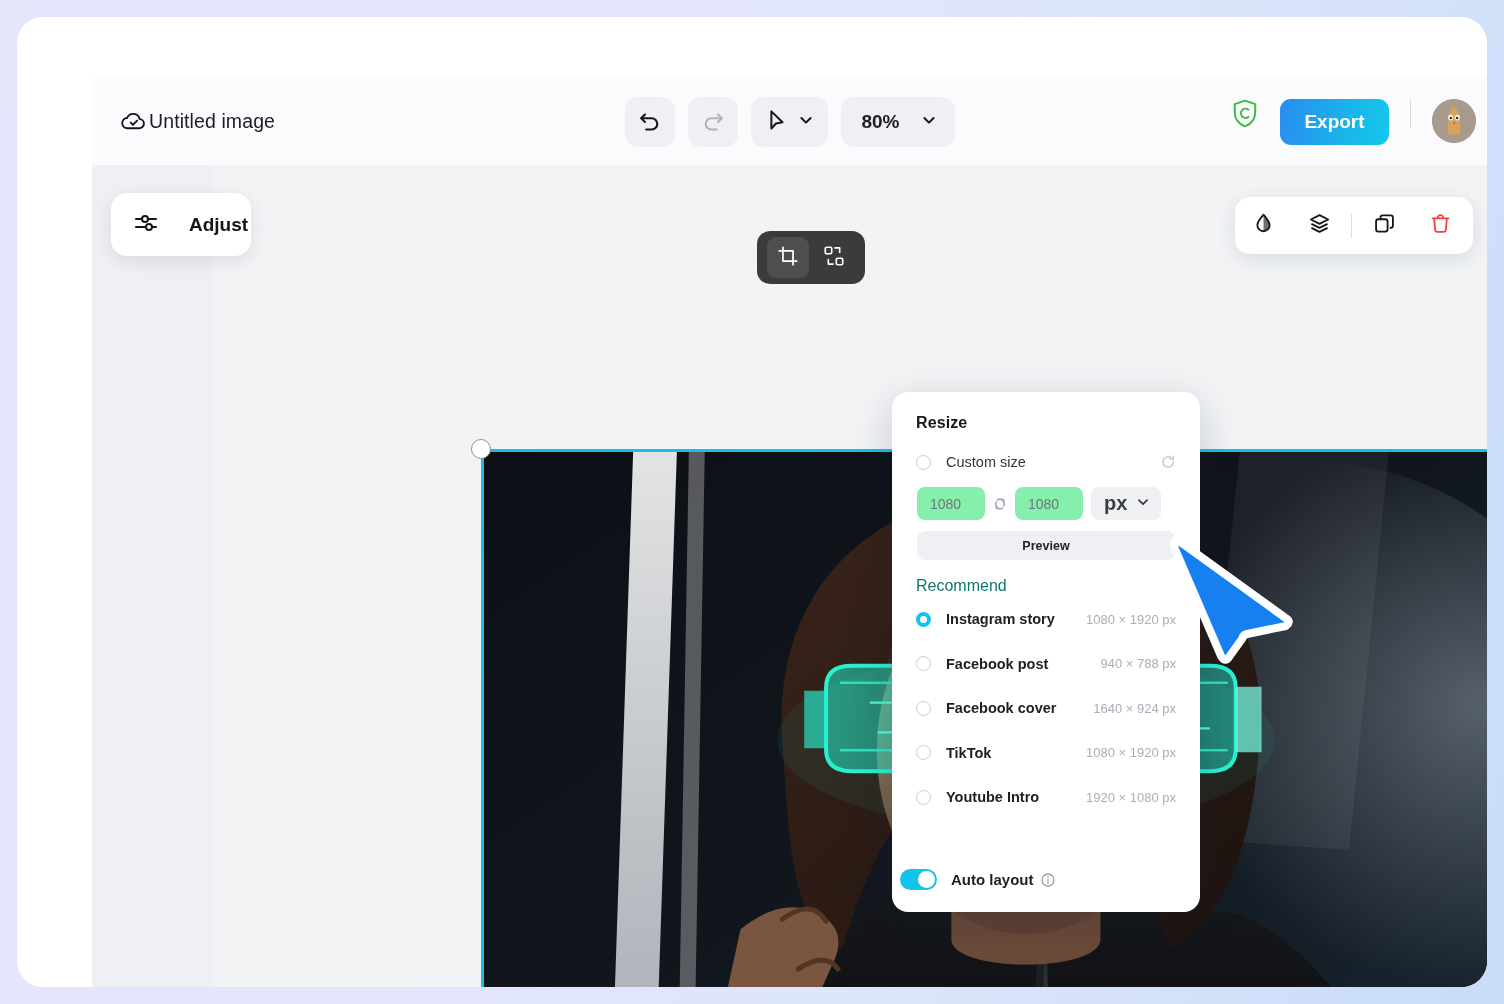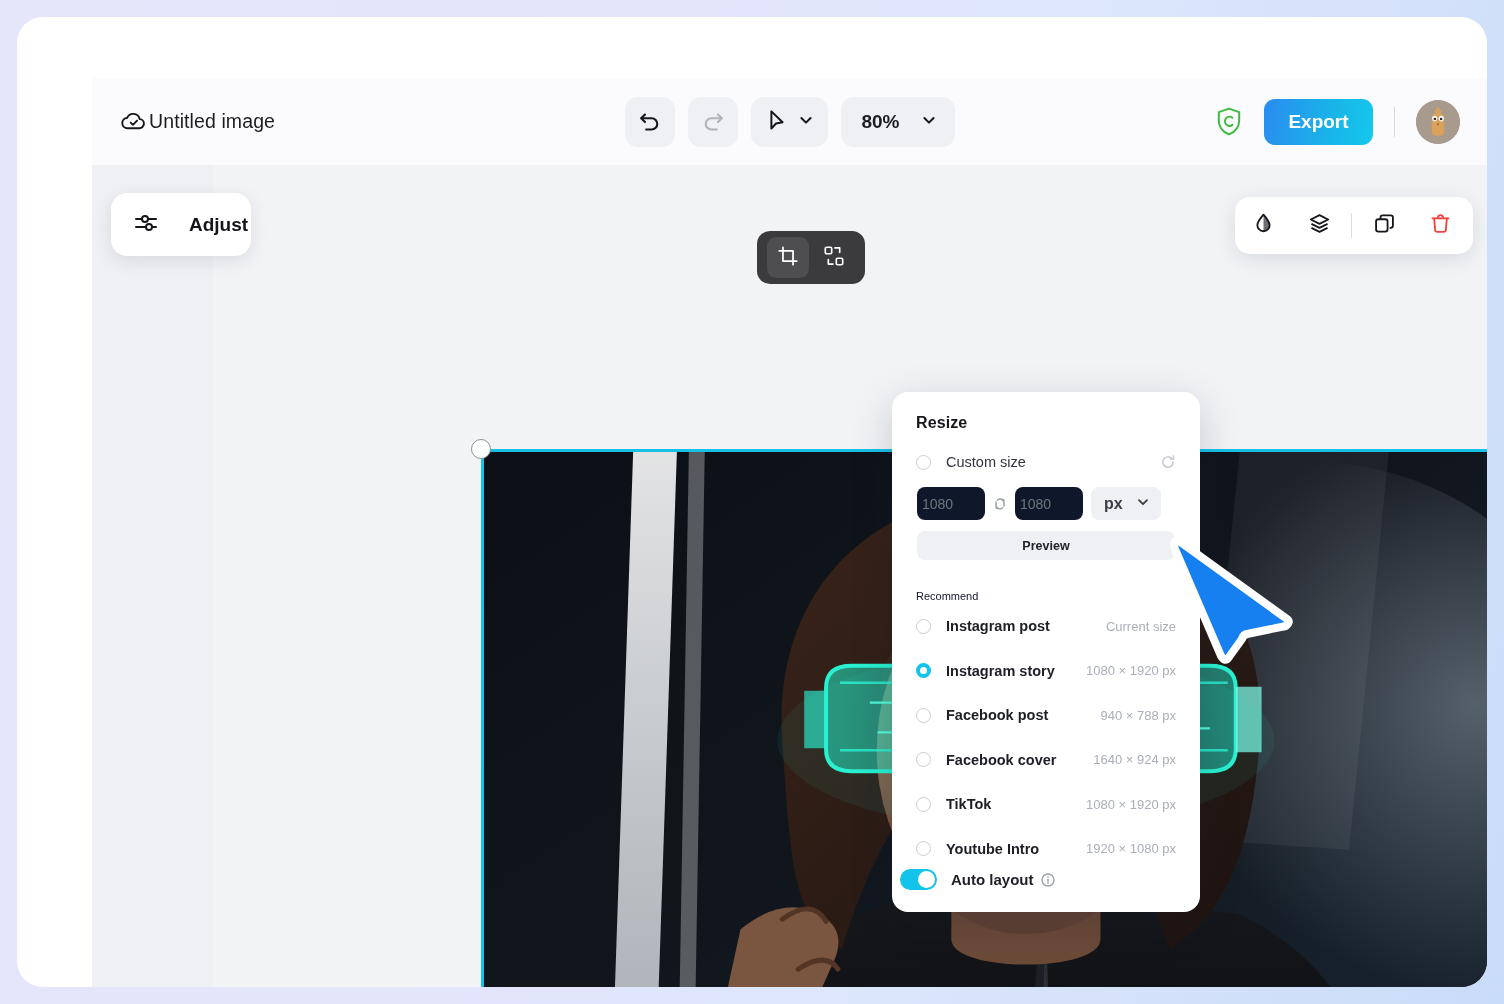--- a/index.html
+++ b/index.html
@@ -69,23 +69,23 @@
     background: #eef0f4;
     display: flex; align-items: center;
     gap: 7px;
     padding: 0 13px;
   }
   .tool-combo.zoom { padding: 0 17px 0 21px; gap: 20px; }
   #zoom-value { font-size: 19px; font-weight: bold; color: #1c1d22; }
 
   #header-right {
     position: absolute;
-    right: 27px;
+    right: 11px;
     display: flex;
-    align-items: center;
+    align-items: flex-start;
     gap: 0px;
   }
   #shield-badge { width: 26px; height: 29px; margin-right: 22px; }
   #export-button {
     width: 109px; height: 46px;
     border-radius: 11px;
     background: linear-gradient(100deg, #2a8cf0 0%, #18b7e8 65%, #14c8ec 100%);
     color: #fff;
     font-size: 19px;
     font-weight: bold;
@@ -245,56 +245,56 @@
   #reset-icon { margin-left: auto; width: 16px; height: 16px; }
 
   #size-inputs {
     display: flex; align-items: center;
     gap: 8px;
     margin-top: 8px;
     padding-left: 1px;
   }
   .num-input {
     width: 68px; height: 33px;
-    background: #0f172a;
+    background: #86efac;
     border-radius: 8px;
     border: none;
     font-size: 14px;
     color: #6f747e;
-    padding-left: 5px;
+    padding-left: 13px;
     font-family: "Liberation Sans", sans-serif;
   }
   #link-icon { width: 14px; height: 18px; flex: 0 0 14px; }
   #unit-select {
     width: 70px; height: 33px;
     background: #eef0f4;
     border-radius: 8px;
     display: flex; align-items: center;
     padding: 0 10px 0 13px;
   }
-  #unit-value { font-size: 16px; color: #3a3d45; font-weight: bold; }
+  #unit-value { font-size: 20px; color: #3a3d45; font-weight: bold; }
   #unit-chevron { margin-left: auto; }
 
   #preview-button {
     margin-top: 11px;
     margin-left: 1px;
     width: 258px; height: 29px;
     background: #eef0f4;
     border-radius: 8px;
     border: none;
     font-size: 12.5px;
     font-weight: bold;
     color: #22242a;
     font-family: "Liberation Sans", sans-serif;
   }
 
   #recommend-label {
-    margin-top: 30px;
-    font-size: 11px;
-    color: #0f172a;
+    margin-top: 17px;
+    font-size: 16px;
+    color: #0f766e;
   }
 
   #recommend-list { margin-top: 2px; }
   .radio-row.rec { height: 44.5px; margin-top: 0; }
 
   #auto-layout-row {
     position: absolute;
     left: 8px; bottom: 22px;
     display: flex; align-items: center;
   }
@@ -634,25 +634,20 @@
         </span>
       </div>
     </div>
 
     <button id="preview-button">Preview</button>
 
     <div id="recommend-label">Recommend</div>
 
     <div id="recommend-list">
 
-      <div class="radio-row rec">
-        <span class="radio"></span>
-        <span class="radio-label">Instagram post</span>
-        <span class="radio-value">Current size</span>
-      </div>
 
       <div class="radio-row rec">
         <span class="radio on"></span>
         <span class="radio-label">Instagram story</span>
         <span class="radio-value">1080 × 1920 px</span>
       </div>
 
       <div class="radio-row rec">
         <span class="radio"></span>
         <span class="radio-label">Facebook post</span>

